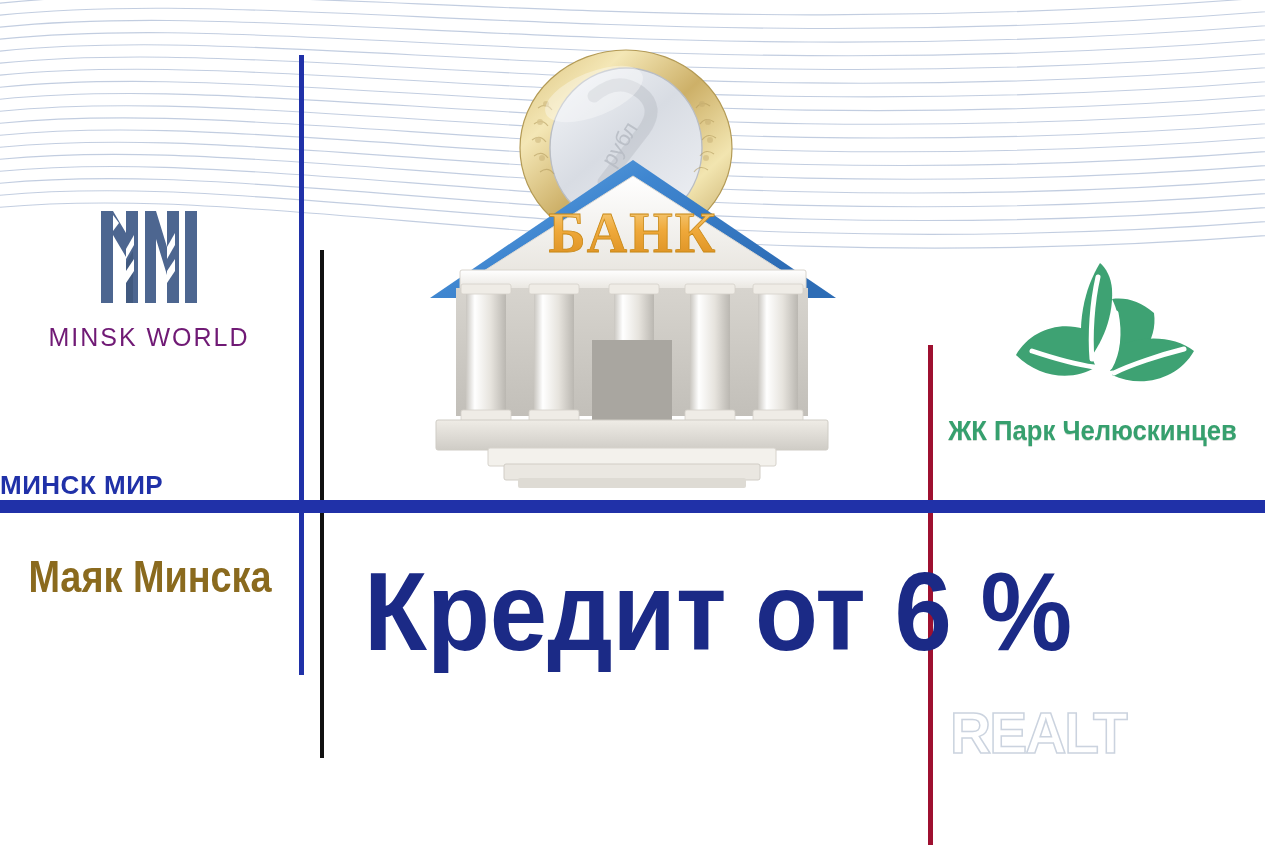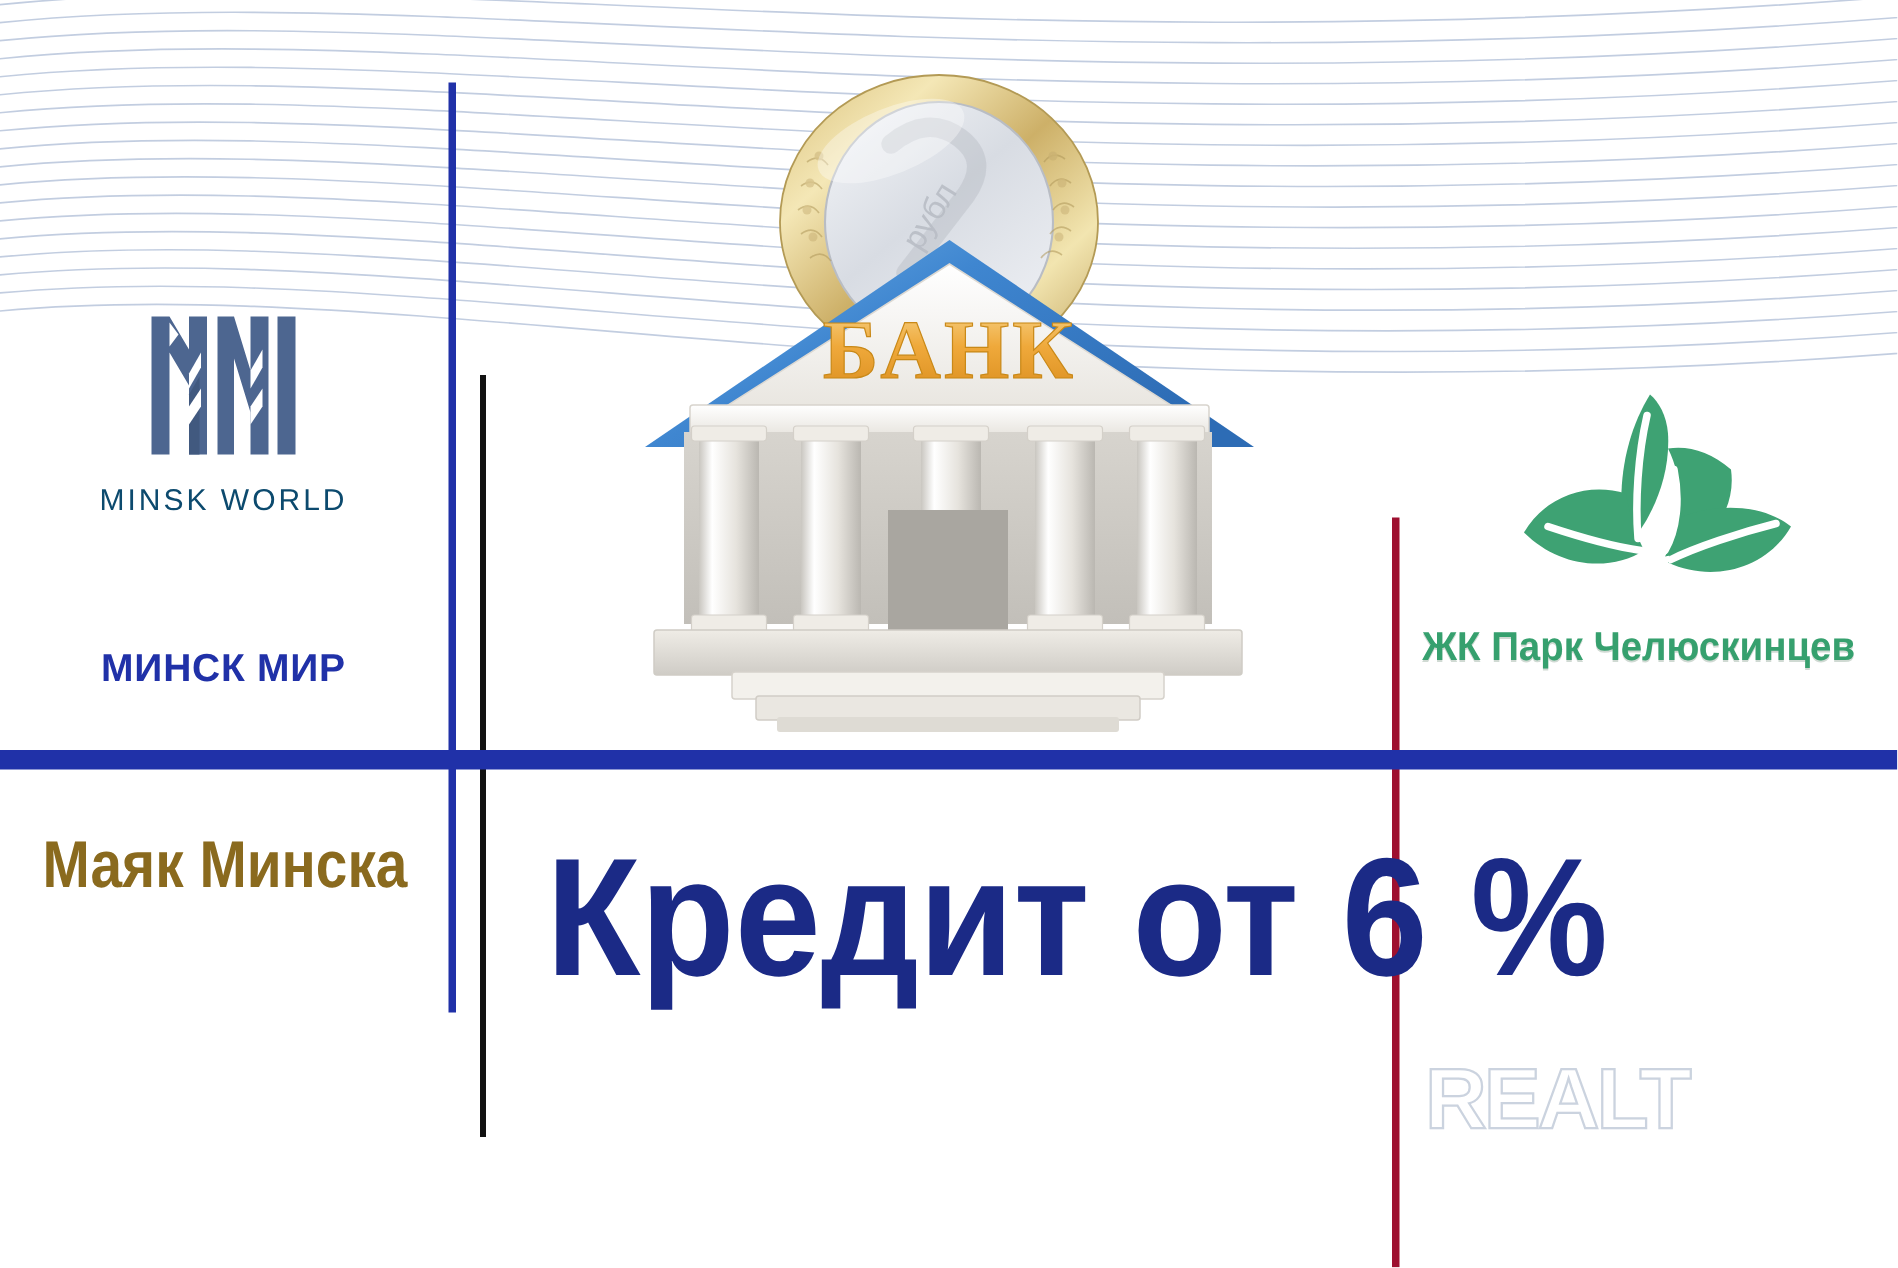--- a/index.html
+++ b/index.html
@@ -47,33 +47,33 @@
     text-align: center;
   }
   #mw-mark {
     width: 112px;
     height: 104px;
     margin: 0 auto;
     display: block;
   }
   #minsk-world-label {
     margin-top: 14px;
-    font-size: 20px;
+    font-size: 25px;
     font-weight: 500;
     letter-spacing: 2.0px;
-    color: #0c4a6e;
+    color: #701a75;
     font-family: "Liberation Sans", sans-serif;
     white-space: nowrap;
   }
   #minsk-mir-label {
     position: absolute;
     left: 0;
-    top: 430px;
+    top: 470px;
     width: 298px;
-    text-align: center;
+    text-align: left;
     font-size: 26px;
     font-weight: bold;
     letter-spacing: 0.5px;
     color: #2031a8;
     font-family: "Liberation Sans", sans-serif;
   }
   #mayak-minska-label {
     position: absolute;
     left: 0;
     top: 552px;

